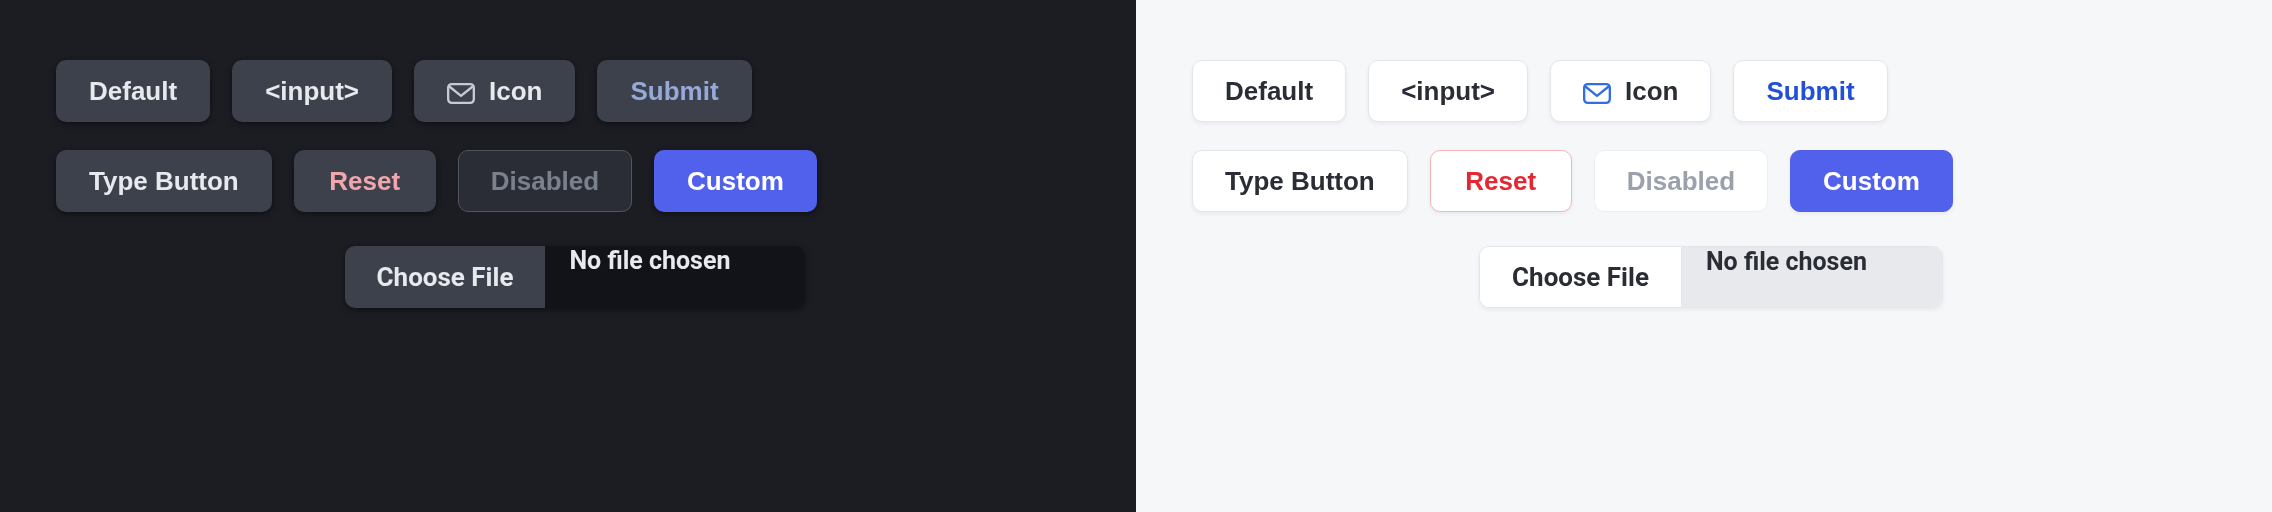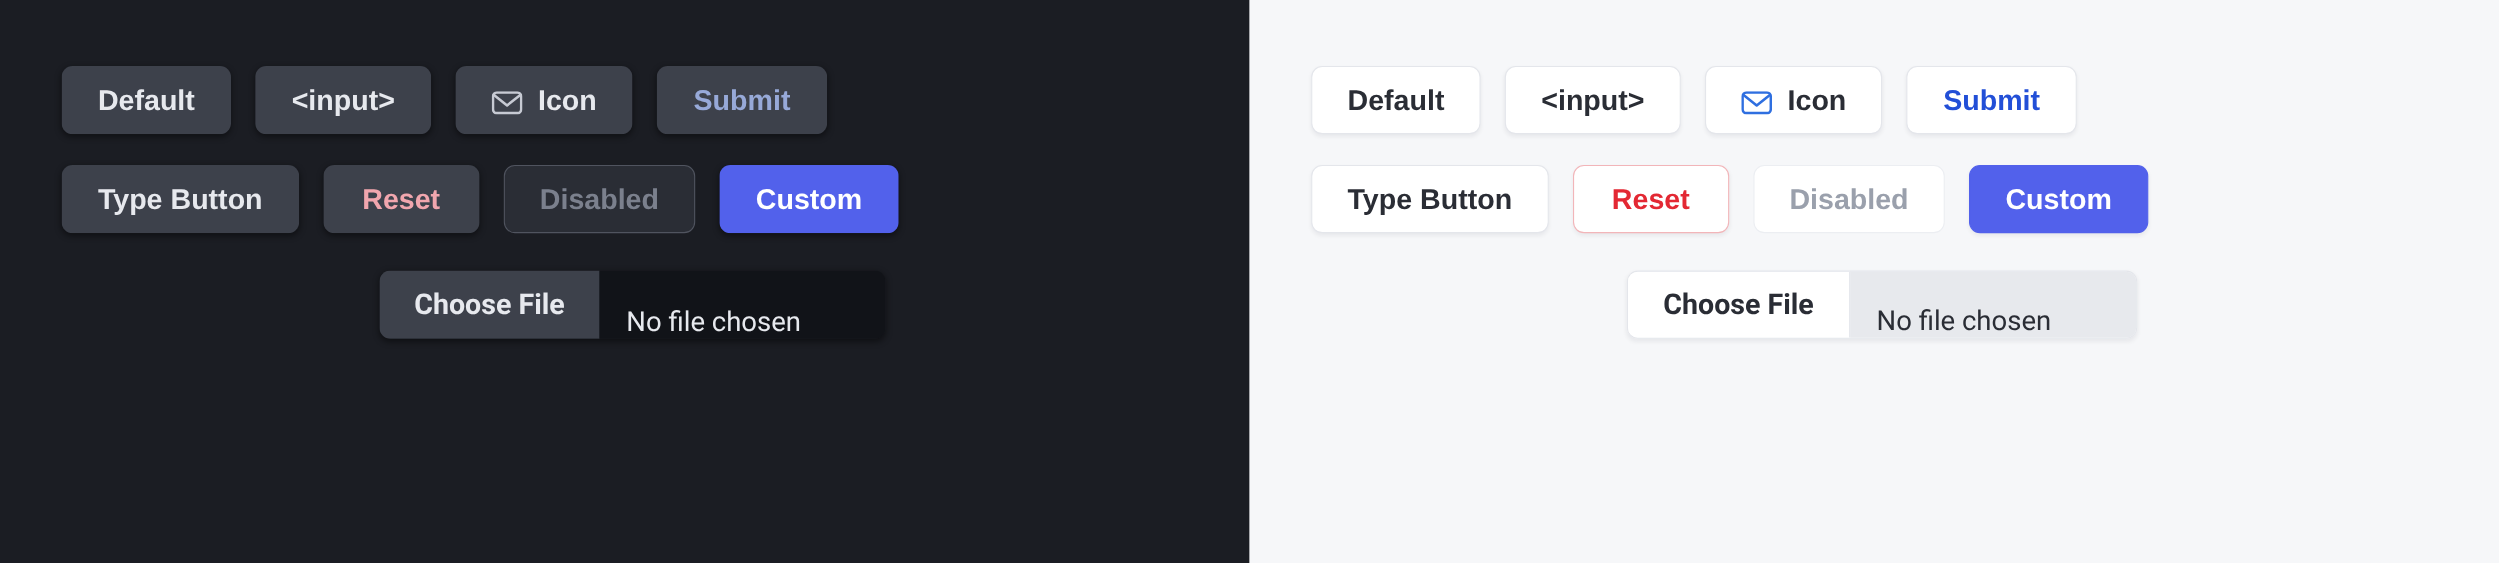--- a/index.html
+++ b/index.html
@@ -108,23 +108,23 @@
     padding: 0 32px;
     display: flex;
     align-items: center;
     font-size: 26px;
     font-weight: 700;
     cursor: pointer;
   }
   .filestatus {
     padding: 0 34px 0 24px;
     display: flex;
-    align-items: flex-end;
+    align-items: flex-start;
     font-size: 25px;
-    font-weight: 400;
+    font-weight: 700;
     min-width: 260px;
   }
 
   .dark .filewrap  { box-shadow: 0 2px 6px rgba(0,0,0,0.45); }
   .dark .filebtn   { background: #3d414b; color: #e7e9ee; }
   .dark .filestatus{ background: #111318; color: #e7e9ee; }
 
   .light .filewrap  { border: 1px solid #e4e6eb; box-shadow: 0 2px 4px rgba(20,22,28,0.06); }
   .light .filebtn   { background: #ffffff; color: #2a2d35; border-right: 1px solid #e4e6eb; }
   .light .filestatus{ background: #e7e9ed; color: #2a2d35; }

